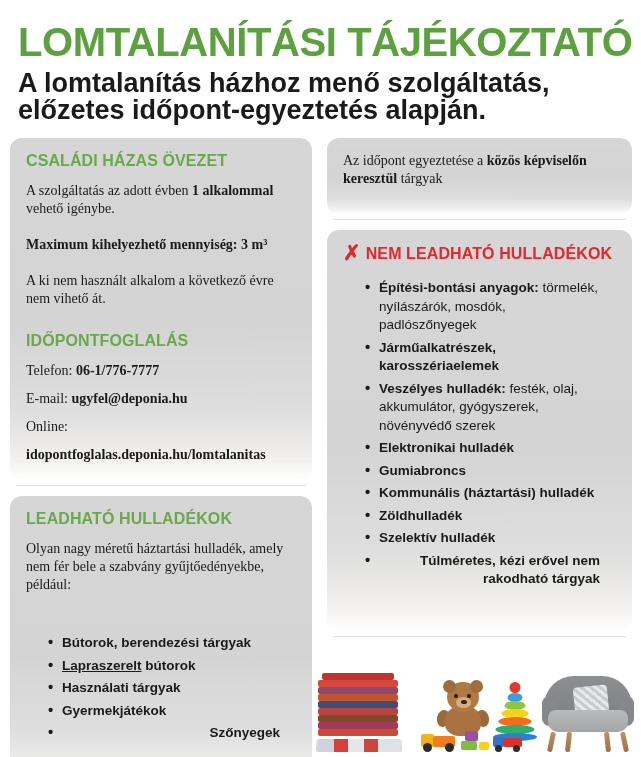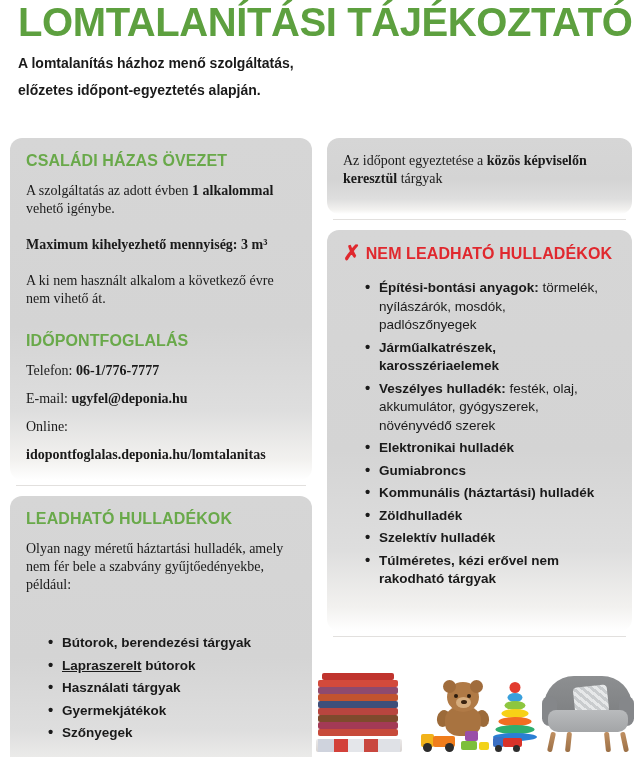--- a/index.html
+++ b/index.html
@@ -18,37 +18,37 @@
   }
   .poster {
     position: relative;
     width: 641px;
     height: 757px;
     background: #ffffff;
   }
 
   
   .header {
-    padding: 0 0 0 18px;
+    padding: 20px 0 0 18px;
   }
   .main-title {
     font-size: 40px;
     line-height: 44px;
     font-weight: bold;
     color: #5da03f;
     letter-spacing: -0.4px;
     margin: 0;
     white-space: nowrap;
     font-stretch: condensed;
     transform: scaleX(1.0);
     transform-origin: left center;
   }
   .subtitle {
     margin: 6px 0 0 0;
-    font-size: 14px;
+    font-size: 27px;
     line-height: 27px;
     font-weight: bold;
     color: #1a1a1a;
     max-width: 600px;
   }
 
   
   .columns {
     position: absolute;
     top: 138px;
@@ -143,21 +143,21 @@
     list-style: none;
   }
   ul.bullets > li {
     position: relative;
     font-size: 13.5px;
     line-height: 18.5px;
     margin-bottom: 4px;
     font-weight: bold;
     color: #1a1a1a;
   }
-  ul.bullets > li:last-child { margin-bottom: 0; }
+  ul.bullets > li:last-child { margin-bottom: 0; text-align: right; }
   ul.bullets > li::before {
     content: "\2022";
     position: absolute;
     left: -14px;
     top: -1px;
     font-size: 15px;
     line-height: 18.5px;
     color: #1a1a1a;
   }
   ul.bullets > li .normal {

